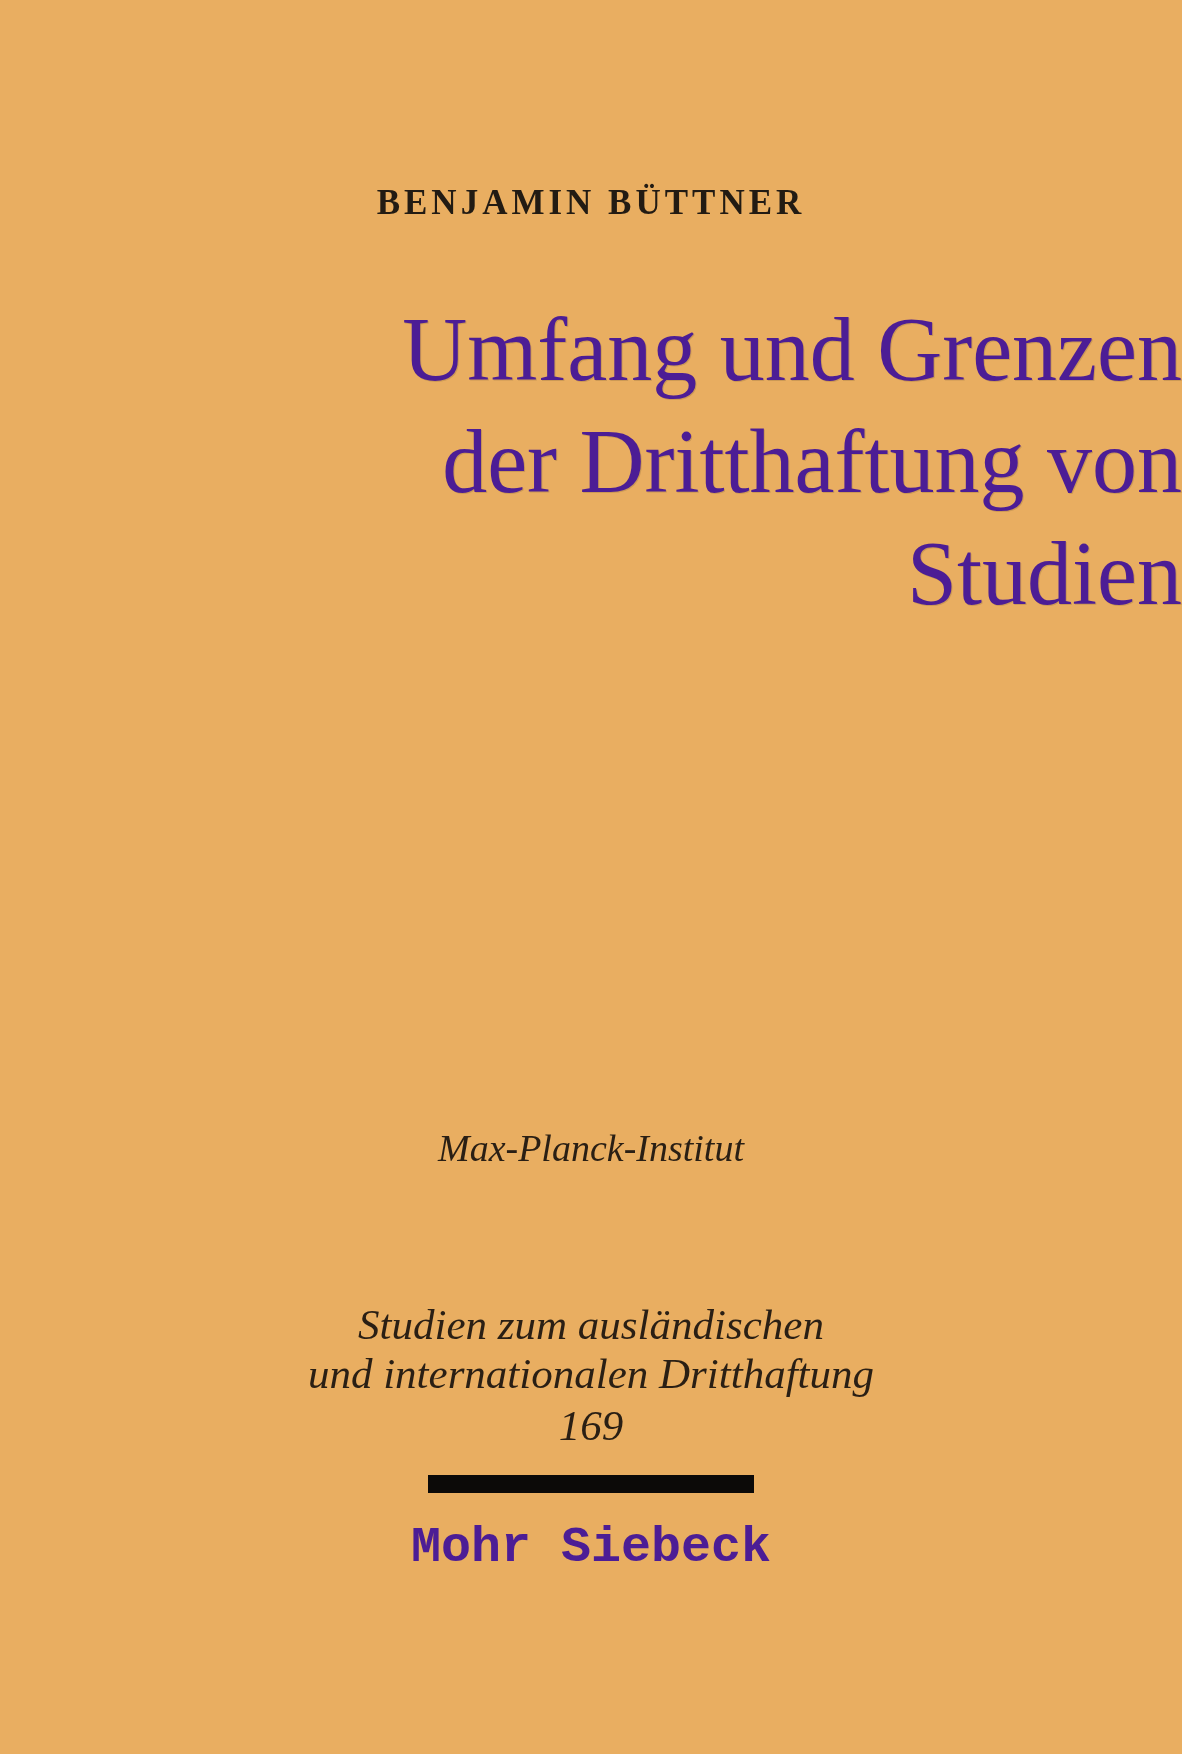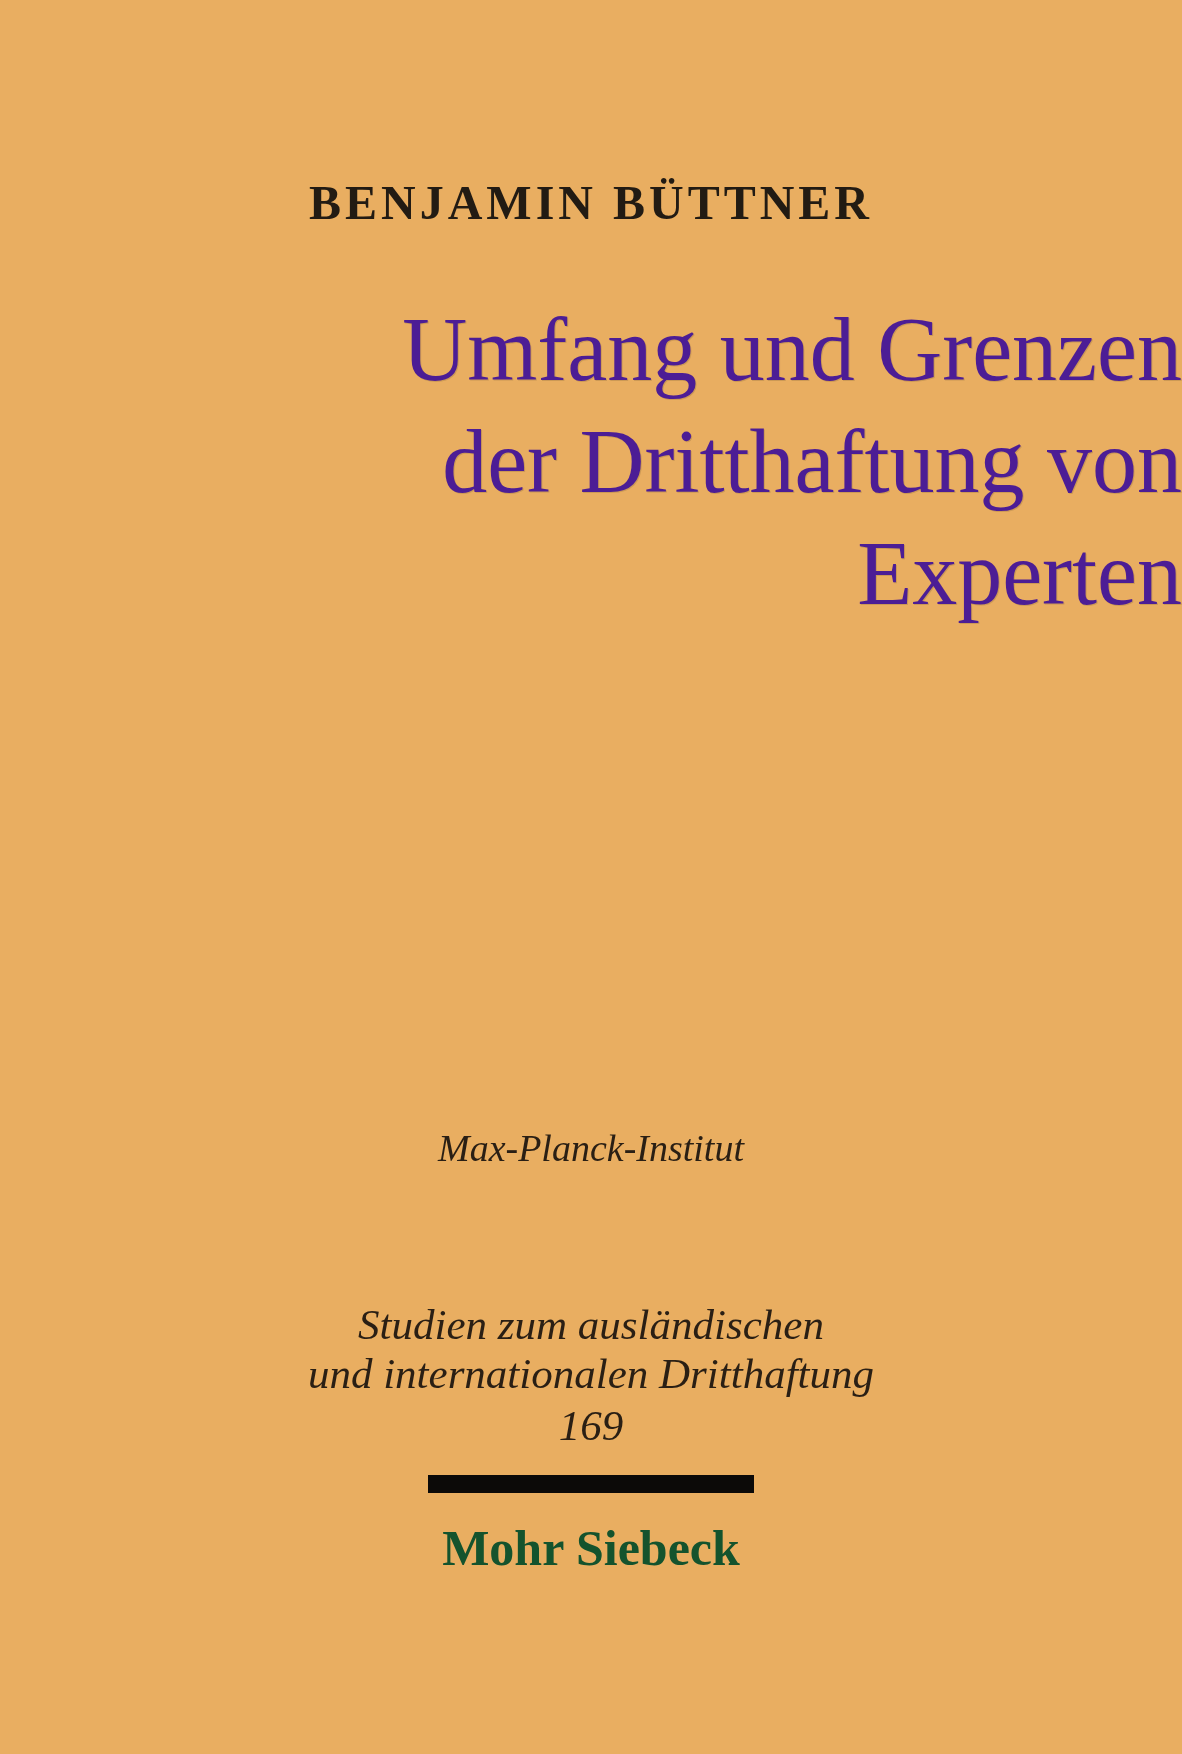--- a/index.html
+++ b/index.html
@@ -17,21 +17,21 @@
     color: #241d15;
   }
   .centered {
     position: absolute;
     left: 0;
     width: 100%;
     text-align: center;
   }
   .author {
     top: 172px;
-    font-size: 48px;
+    font-size: 35px;
     font-weight: 700;
     letter-spacing: 4px;
     line-height: 62px;
     color: #221b13;
   }
   .title {
     top: 294px;
     font-size: 90px;
     font-weight: 400;
     line-height: 112px;
@@ -64,34 +64,35 @@
     transform: translateX(-50%);
     width: 326px;
     height: 18px;
     background: #0c0a08;
   }
   .publisher {
     top: 1520px;
     font-size: 50px;
     font-weight: 700;
     line-height: 56px;
-    color: #14532d;
+    color: #4c1d95;
+    font-family: Liberation Mono, monospace;
   }
 </style>
 </head>
 <body>
 
 <div class="cover" style="background: rgb(233, 174, 97); color: rgb(36, 29, 21);">
 
   <div class="centered author">BENJAMIN BÜTTNER</div>
 
   <div class="centered title">
     <div>Umfang und Grenzen</div>
     <div>der Dritthaftung von</div>
-    <div>Experten</div>
+    <div>Studien</div>
   </div>
 
   <div class="centered institute">
     <div>Max-Planck-Institut</div>
   </div>
 
   <div class="centered series">
     <div>Studien zum ausländischen</div>
     <div>und internationalen Dritthaftung</div>
     <div class="number">169</div>

